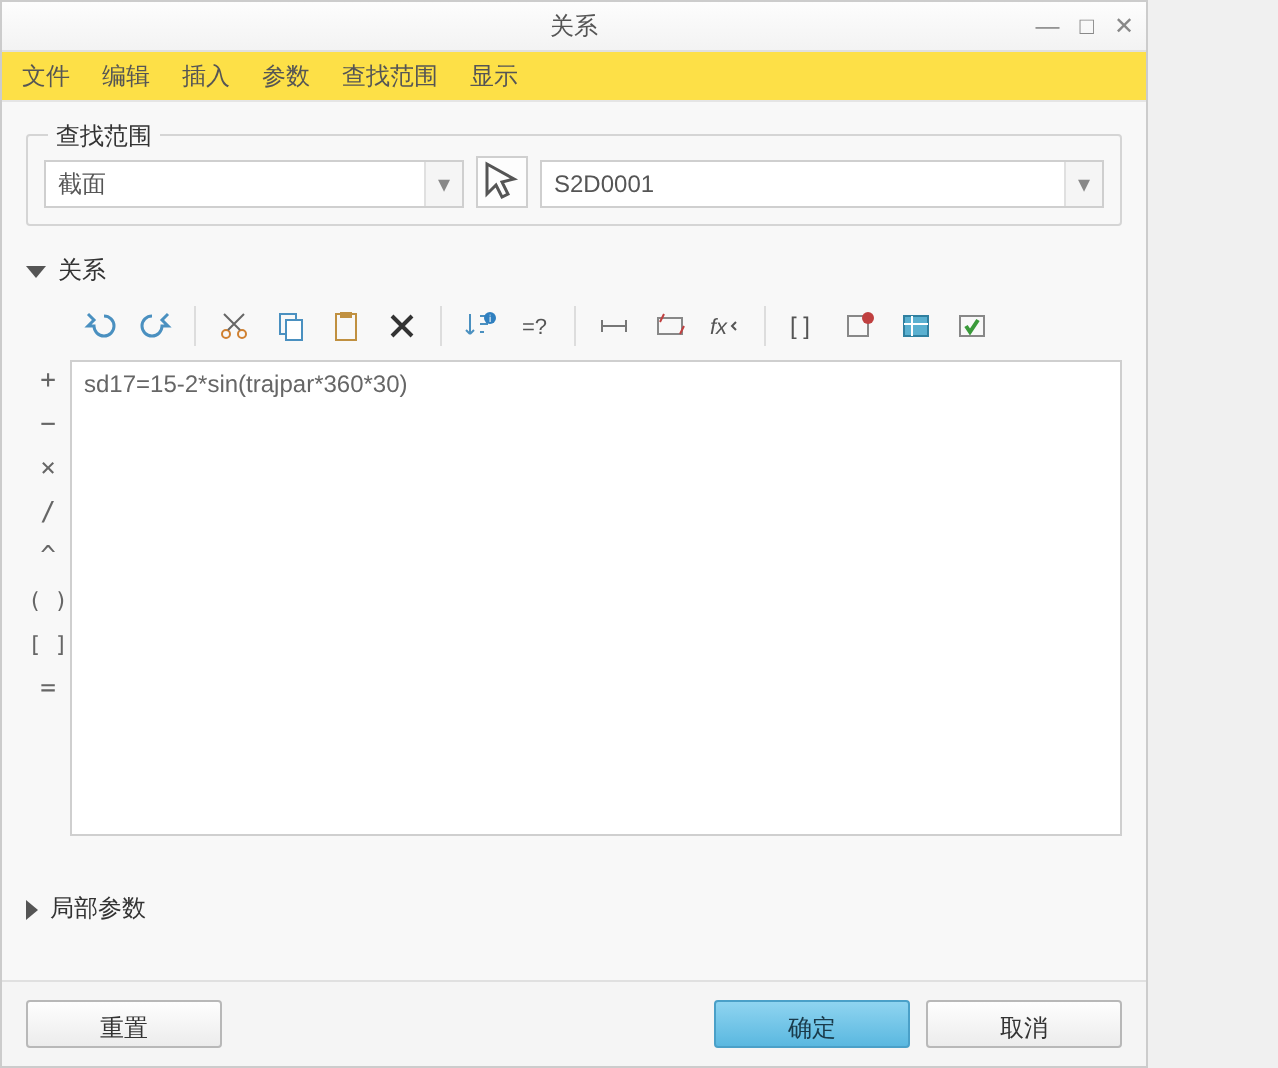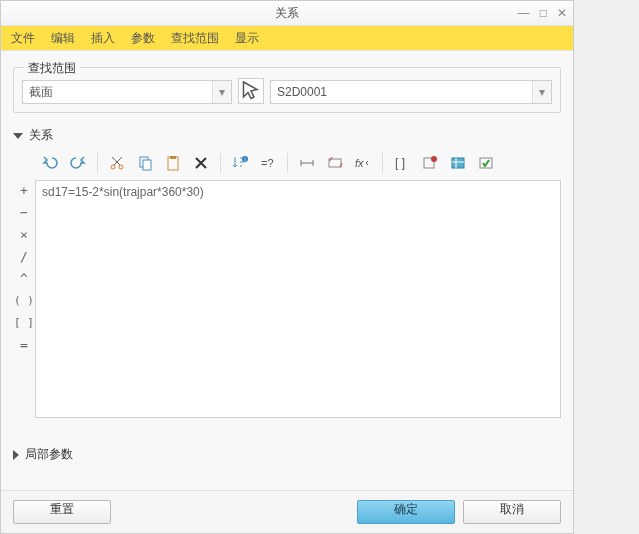--- a/index.html
+++ b/index.html
@@ -23,21 +23,21 @@
 .toolbar{display:flex;align-items:center;gap:6px;padding:4px 0 6px 26px;flex-wrap:nowrap}
 .tb{width:22px;height:22px;display:flex;align-items:center;justify-content:center;cursor:pointer}
 .tb svg{width:18px;height:18px}
 .sep-v{width:1px;height:20px;background:#ddd;margin:0 2px}
 .editor-wrap{display:flex;margin-left:0}
 .gutter{width:22px;display:flex;flex-direction:column;align-items:center;gap:8px;padding-top:4px;color:#666;font-family:Consolas,monospace;font-size:13px}
 .gutter span{cursor:pointer;height:14px;line-height:14px}
 .editor{flex:1;height:238px;border:1px solid #cfcfcf;background:#fff;padding:4px 6px;font-family:Liberation Sans, sans-serif;font-size:12px;color:#666;resize:none;outline:none;box-sizing:border-box}
 .local-params{margin-top:28px;display:flex;align-items:center;gap:6px;color:#333;cursor:pointer}
 .footer{height:42px;border-top:1px solid #e0e0e0;display:flex;align-items:center;padding:0 12px;background:#f5f5f5}
-.btn{height:22px;min-width:72px;border:1px solid #b8b8b8;background:linear-gradient(#fefefe,#ececec);display:flex;align-items:flex-start;justify-content:center;cursor:pointer;border-radius:2px;color:#333;padding:0 12px}
+.btn{height:22px;min-width:72px;border:1px solid #b8b8b8;background:linear-gradient(#fefefe,#ececec);display:flex;align-items:flex-end;justify-content:center;cursor:pointer;border-radius:2px;color:#333;padding:0 12px}
 .btn.primary{background:linear-gradient(#8fd4f0,#5ab8e0);border-color:#4aa0c8;color:#1a3a4a}
 .spacer{flex:1}
 </style>
 </head>
 <body>
 
 <div class="window">
 
   <div class="titlebar">
     <span class="title">关系</span>

